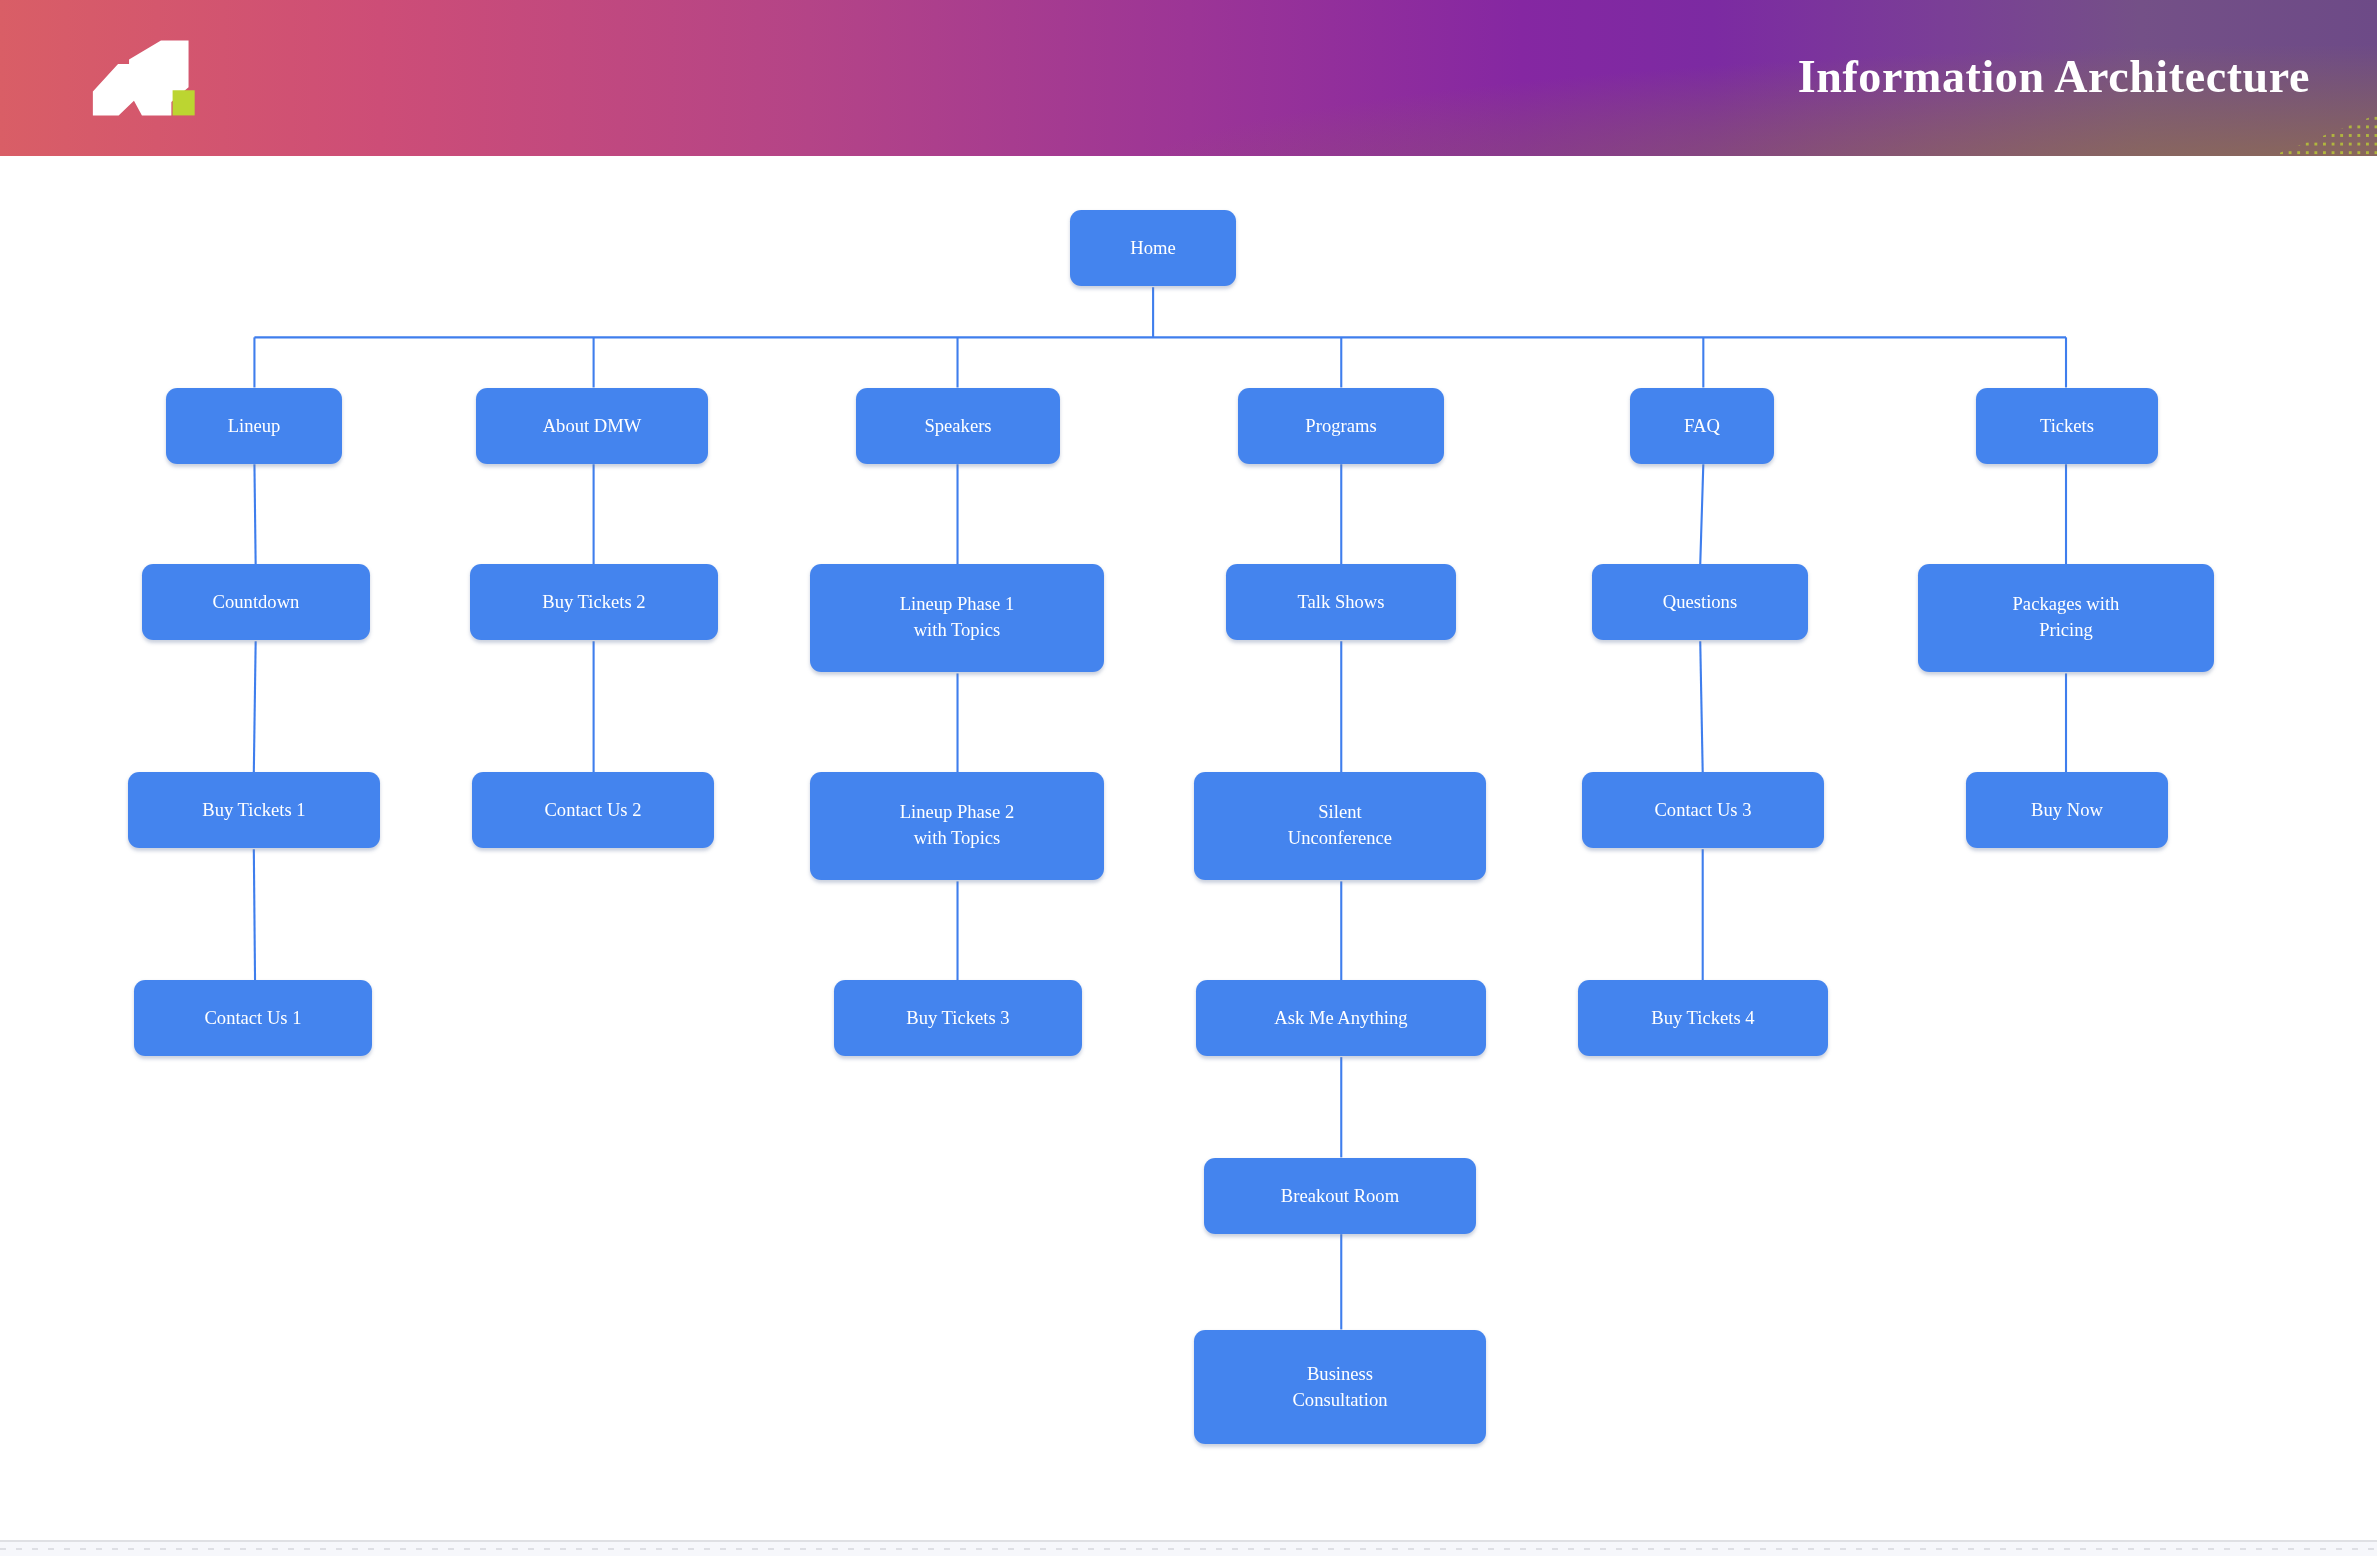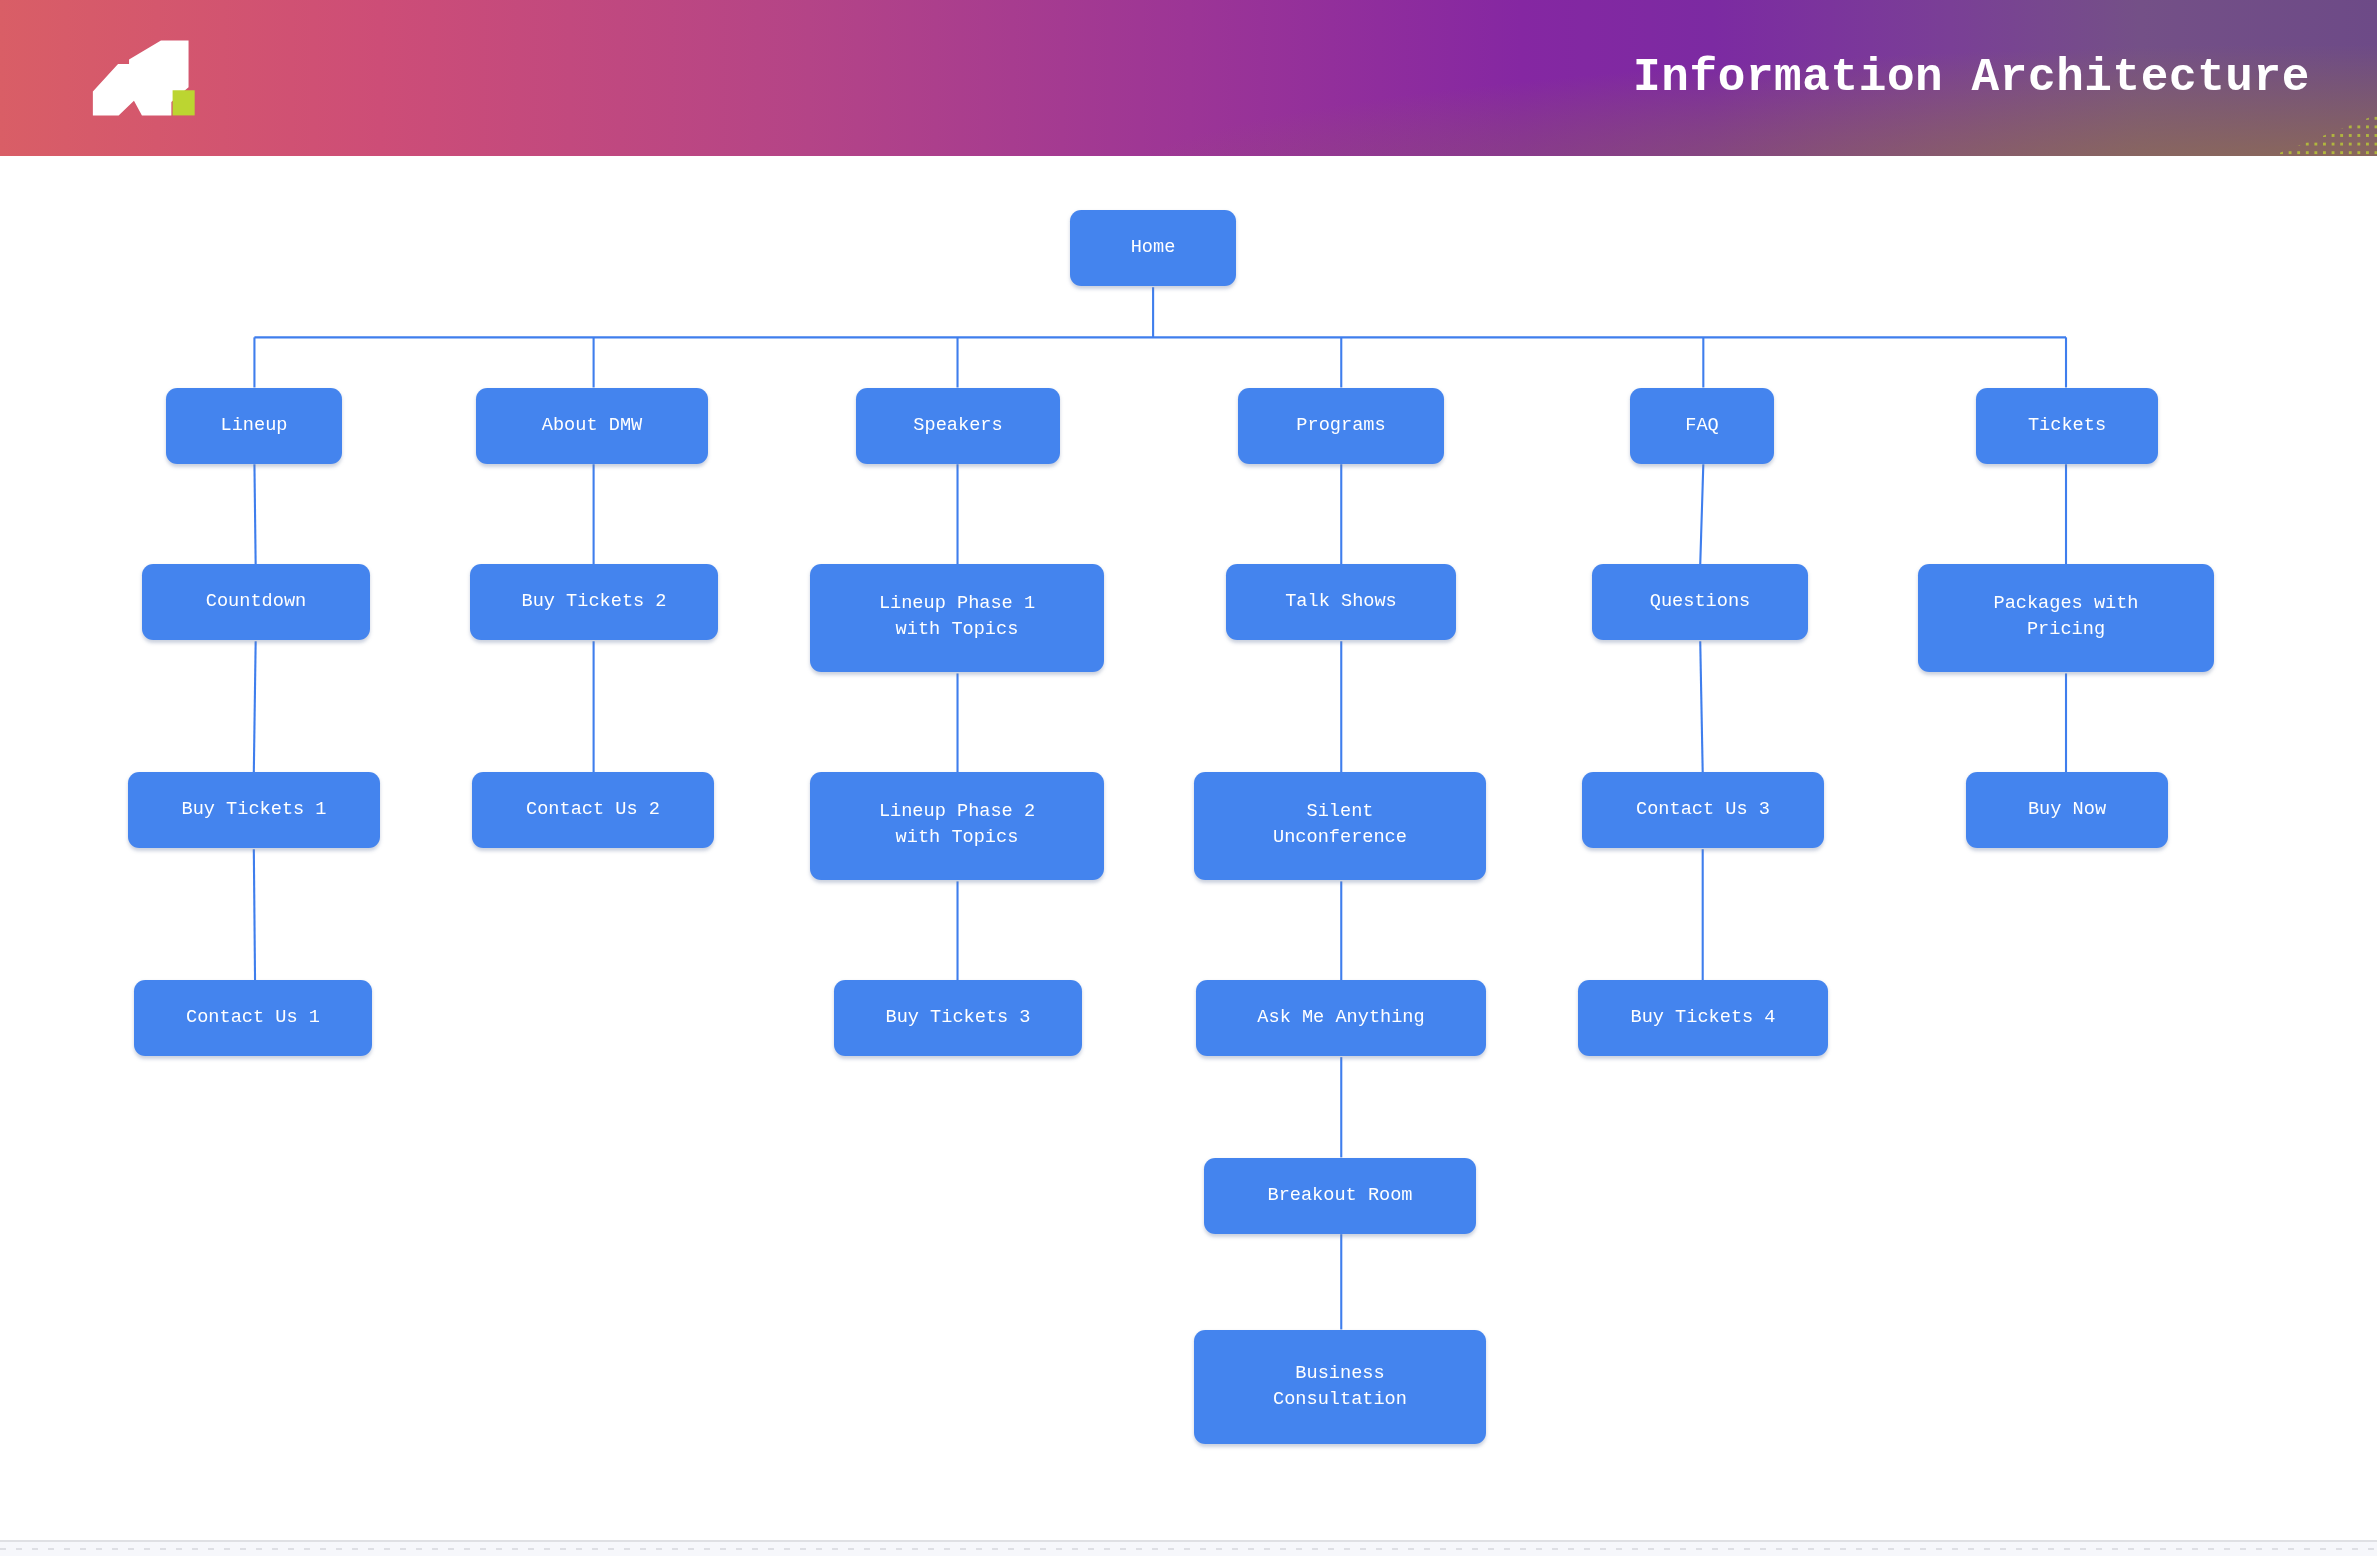--- a/index.html
+++ b/index.html
@@ -1,18 +1,18 @@
 <!DOCTYPE html>
 <html style="--node-fill: #4484ee; --node-text: #ffffff;font-size:10px"><head>
 <meta charset="utf-8">
 <style>
   html, body { margin: 0; padding: 0; background: #ffffff; }
   .viewport {
     width: 2377px; height: 1557px; overflow: hidden; position: relative;
-    font-family: Liberation Mono, monospace;
+    font-family: Liberation Serif, serif;
   }
   .stage {
     width: 1189px; height: 778px; position: relative; background: #ffffff;
     transform: scale(2); transform-origin: 0 0;
   }
   
   .header {
     position: absolute; left: 0; top: 0; right: 0; height: 78px;
     background:
       radial-gradient(95% 160% at 100% 118%, rgba(146,112,77,0.92), rgba(146,112,77,0) 56%),

